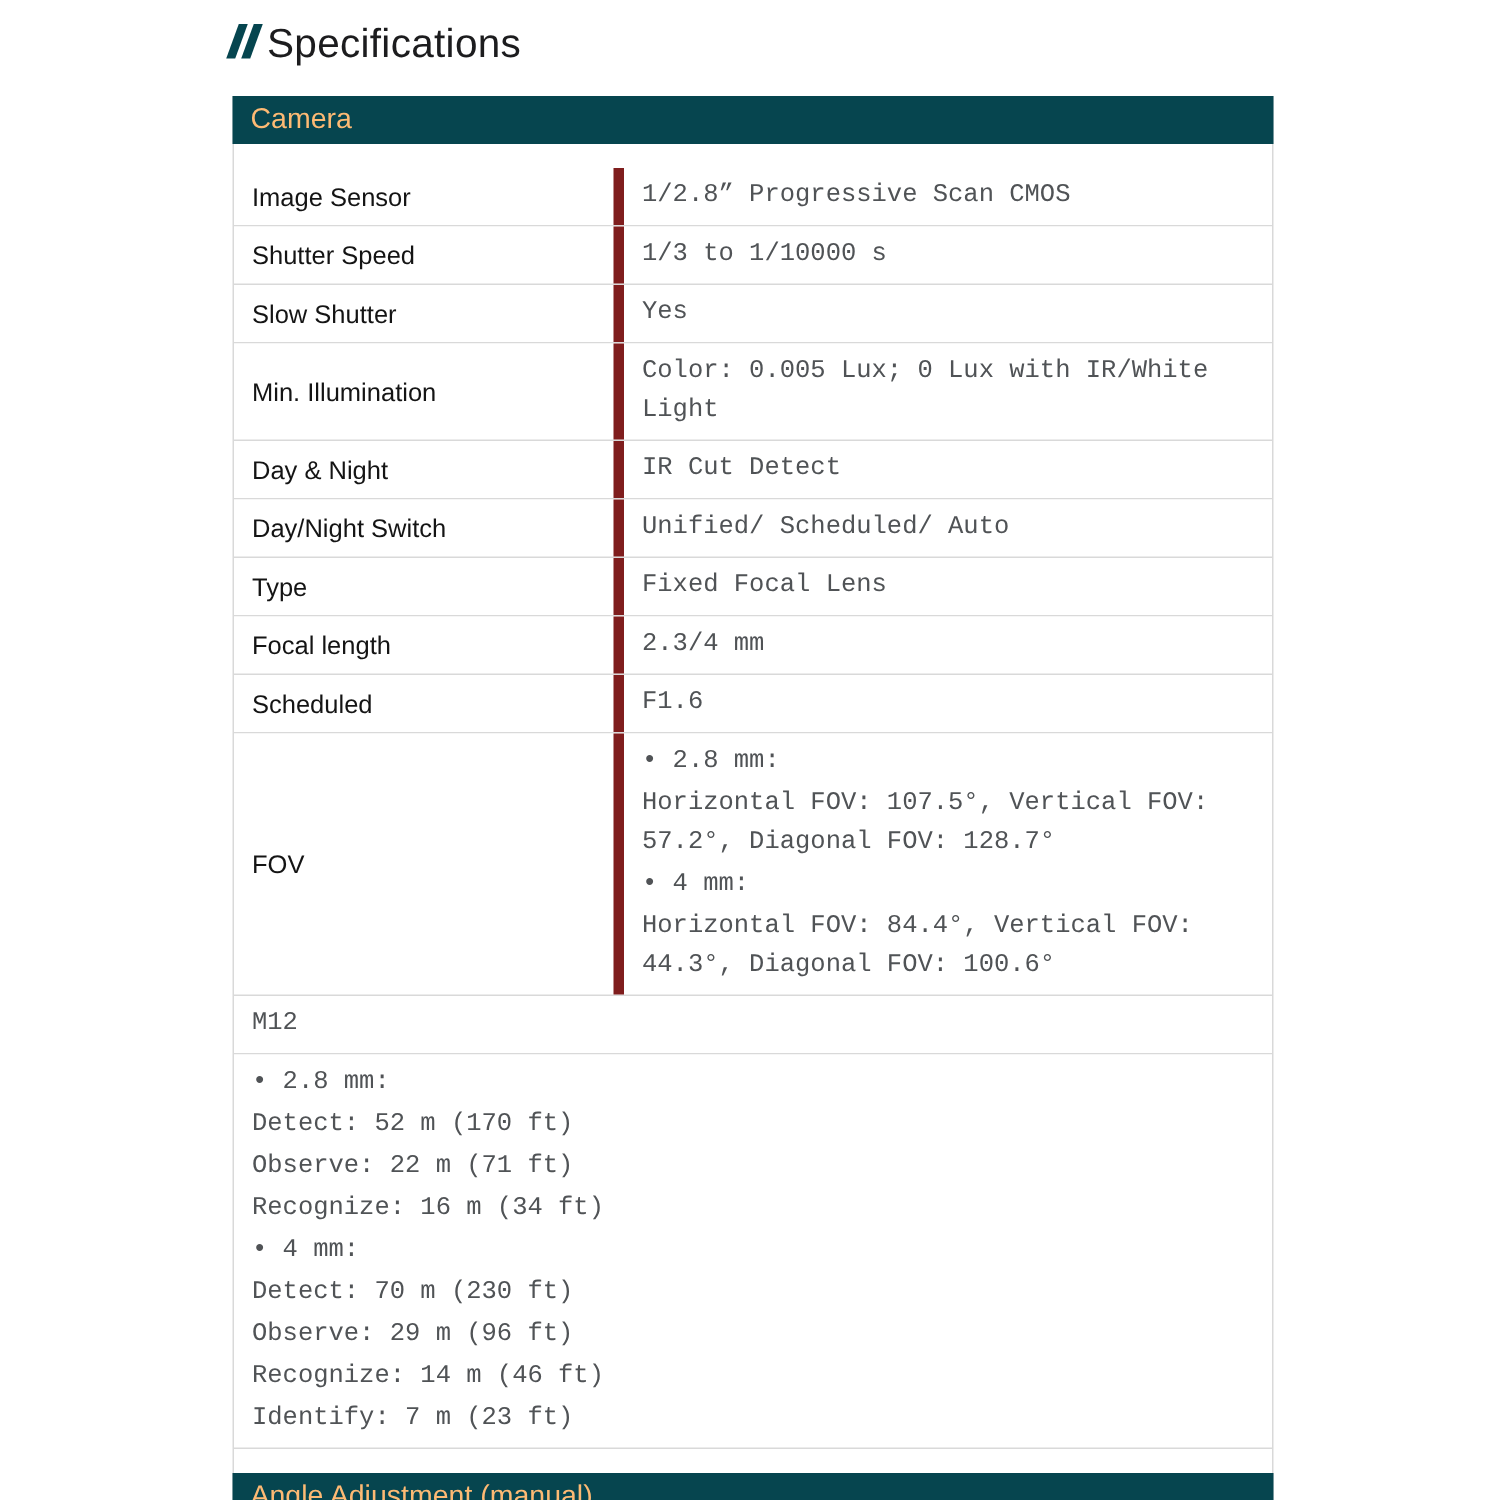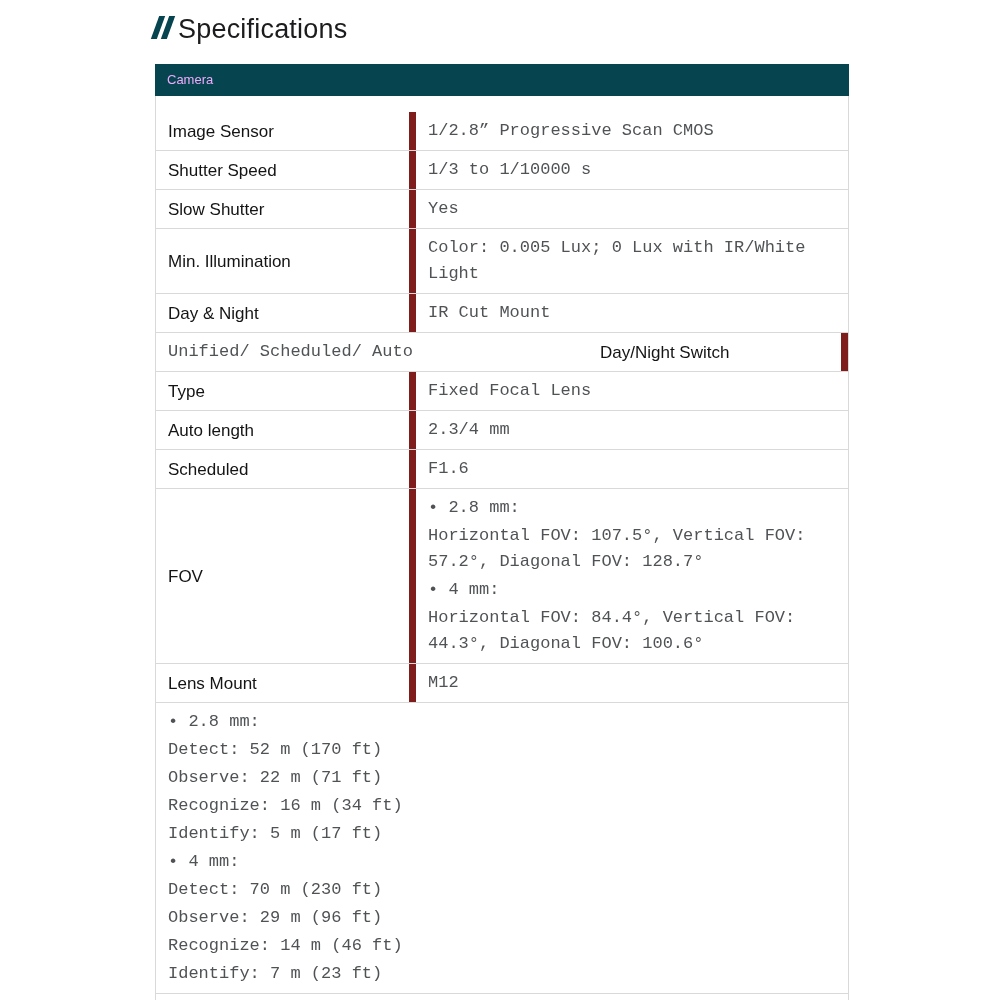--- a/index.html
+++ b/index.html
@@ -37,22 +37,22 @@
     letter-spacing: 0.2px;
     color: #1c1c1e;
   }
   .spec-table {
     width: 694px;
     border: 1px solid #d9d9d9;
     border-top: none;
   }
   .section-header {
     background: var(--accent, #06454f);
-    color: #f0abfc;
-    font-size: 13px;
+    color: #fdba74;
+    font-size: 19px;
     padding: 5px 12px 6px 12px;
     margin: 16px -1px;
     line-height: 21px;
   }
   .spec-row {
     display: flex;
     border-bottom: 1px solid #d9d9d9;
     background: #ffffff;
   }
   .spec-row:last-child { border-bottom: none; }
@@ -118,69 +118,67 @@
       </div>
       <div class="spec-row">
         <div class="cell label-cell">Min. Illumination</div>
         <div class="cell value-cell">
           <p class="value-line">Color: 0.005 Lux; 0 Lux with IR/White Light</p>
         </div>
       </div>
       <div class="spec-row">
         <div class="cell label-cell">Day &amp; Night</div>
         <div class="cell value-cell">
-          <p class="value-line">IR Cut Mount</p>
+          <p class="value-line">IR Cut Detect</p>
         </div>
       </div>
       <div class="spec-row">
+        <div class="cell label-cell">Day/Night Switch</div>
         <div class="cell value-cell">
           <p class="value-line">Unified/ Scheduled/ Auto</p>
         </div>
-        <div class="cell label-cell">Day/Night Switch</div>
       </div>
       <div class="spec-row">
         <div class="cell label-cell">Type</div>
         <div class="cell value-cell">
           <p class="value-line">Fixed Focal Lens</p>
         </div>
       </div>
       <div class="spec-row">
-        <div class="cell label-cell">Auto length</div>
+        <div class="cell label-cell">Focal length</div>
         <div class="cell value-cell">
           <p class="value-line">2.3/4 mm</p>
         </div>
       </div>
       <div class="spec-row">
         <div class="cell label-cell">Scheduled</div>
         <div class="cell value-cell">
           <p class="value-line">F1.6</p>
         </div>
       </div>
       <div class="spec-row">
         <div class="cell label-cell">FOV</div>
         <div class="cell value-cell">
           <p class="value-line">• 2.8 mm:</p>
           <p class="value-line">Horizontal FOV: 107.5°, Vertical FOV: 57.2°, Diagonal FOV: 128.7°</p>
           <p class="value-line">• 4 mm:</p>
           <p class="value-line">Horizontal FOV: 84.4°, Vertical FOV: 44.3°, Diagonal FOV: 100.6°</p>
         </div>
       </div>
       <div class="spec-row">
-        <div class="cell label-cell">Lens Mount</div>
         <div class="cell value-cell">
           <p class="value-line">M12</p>
         </div>
       </div>
       <div class="spec-row">
         <div class="cell value-cell">
           <p class="value-line">• 2.8 mm:</p>
           <p class="value-line">Detect: 52 m (170 ft)</p>
           <p class="value-line">Observe: 22 m (71 ft)</p>
           <p class="value-line">Recognize: 16 m (34 ft)</p>
-          <p class="value-line">Identify: 5 m (17 ft)</p>
           <p class="value-line">• 4 mm:</p>
           <p class="value-line">Detect: 70 m (230 ft)</p>
           <p class="value-line">Observe: 29 m (96 ft)</p>
           <p class="value-line">Recognize: 14 m (46 ft)</p>
           <p class="value-line">Identify: 7 m (23 ft)</p>
         </div>
       </div>
       <div class="section-header">Angle Adjustment (manual)</div>
     </div>
 </div>

